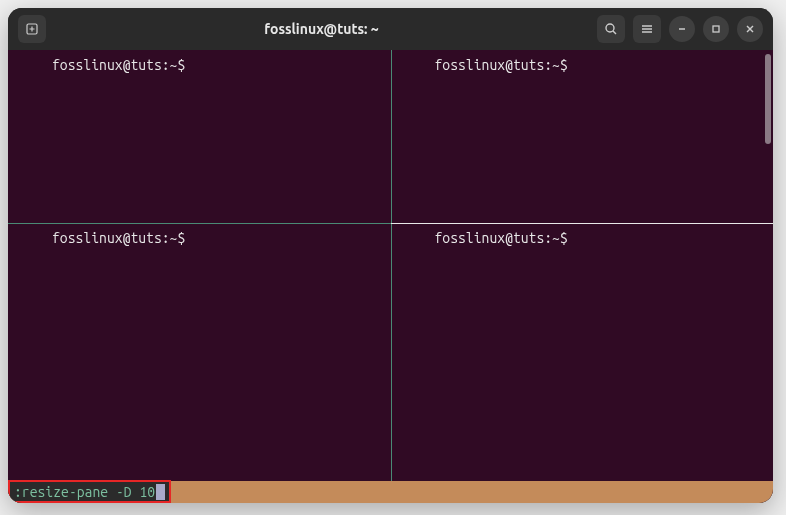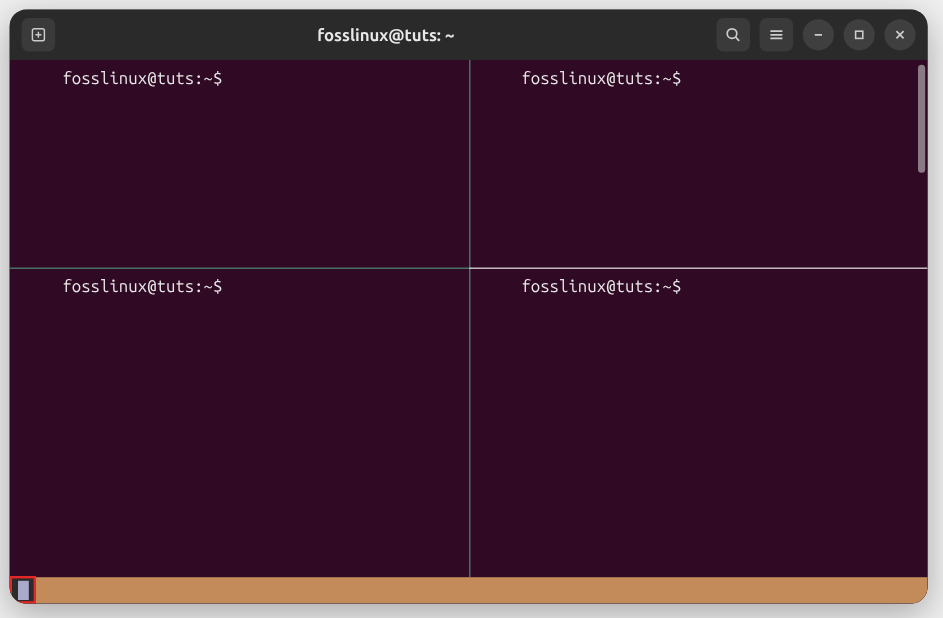--- a/index.html
+++ b/index.html
@@ -238,20 +238,21 @@
         <span class="prompt">fosslinux@tuts:~$</span>
       </div>
 
       <div class="divider-v"></div>
       <div class="divider-h-left"></div>
       <div class="divider-h-right"></div>
     </div>
 
     <div class="status-bar">
       <div class="command-box">
+        <span class="command-text">:resize-pane -D 10</span>
         <span class="cursor-block"></span>
       </div>
     </div>
 
     <div class="scrollbar">
       <div class="scrollbar-thumb"></div>
     </div>
   </div>
 </div>
 

